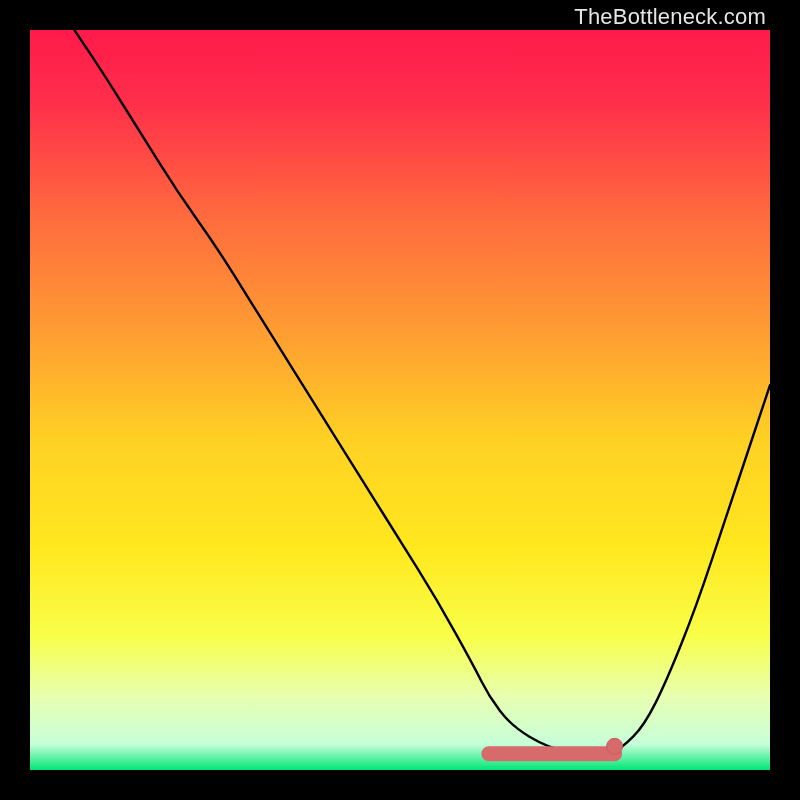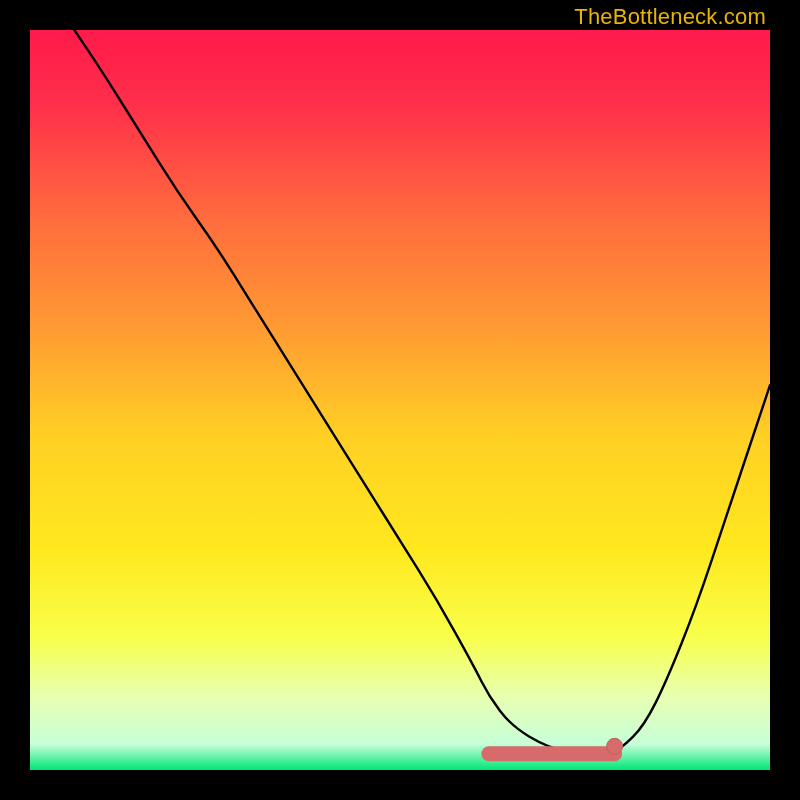--- a/index.html
+++ b/index.html
@@ -23,21 +23,21 @@
     position: absolute;
     left: 0;
     top: 0;
     width: 740px;
     height: 740px;
   }
   .watermark {
     position: absolute;
     top: 4px;
     right: 34px;
-    color: #eab308;
+    color: #e5e5e5;
     font-size: 22px;
     font-weight: 500;
     letter-spacing: 0.2px;
   }
   svg { display: block; }
 </style>
 </head>
 <body>
 
 <div class="watermark">TheBottleneck.com</div>

